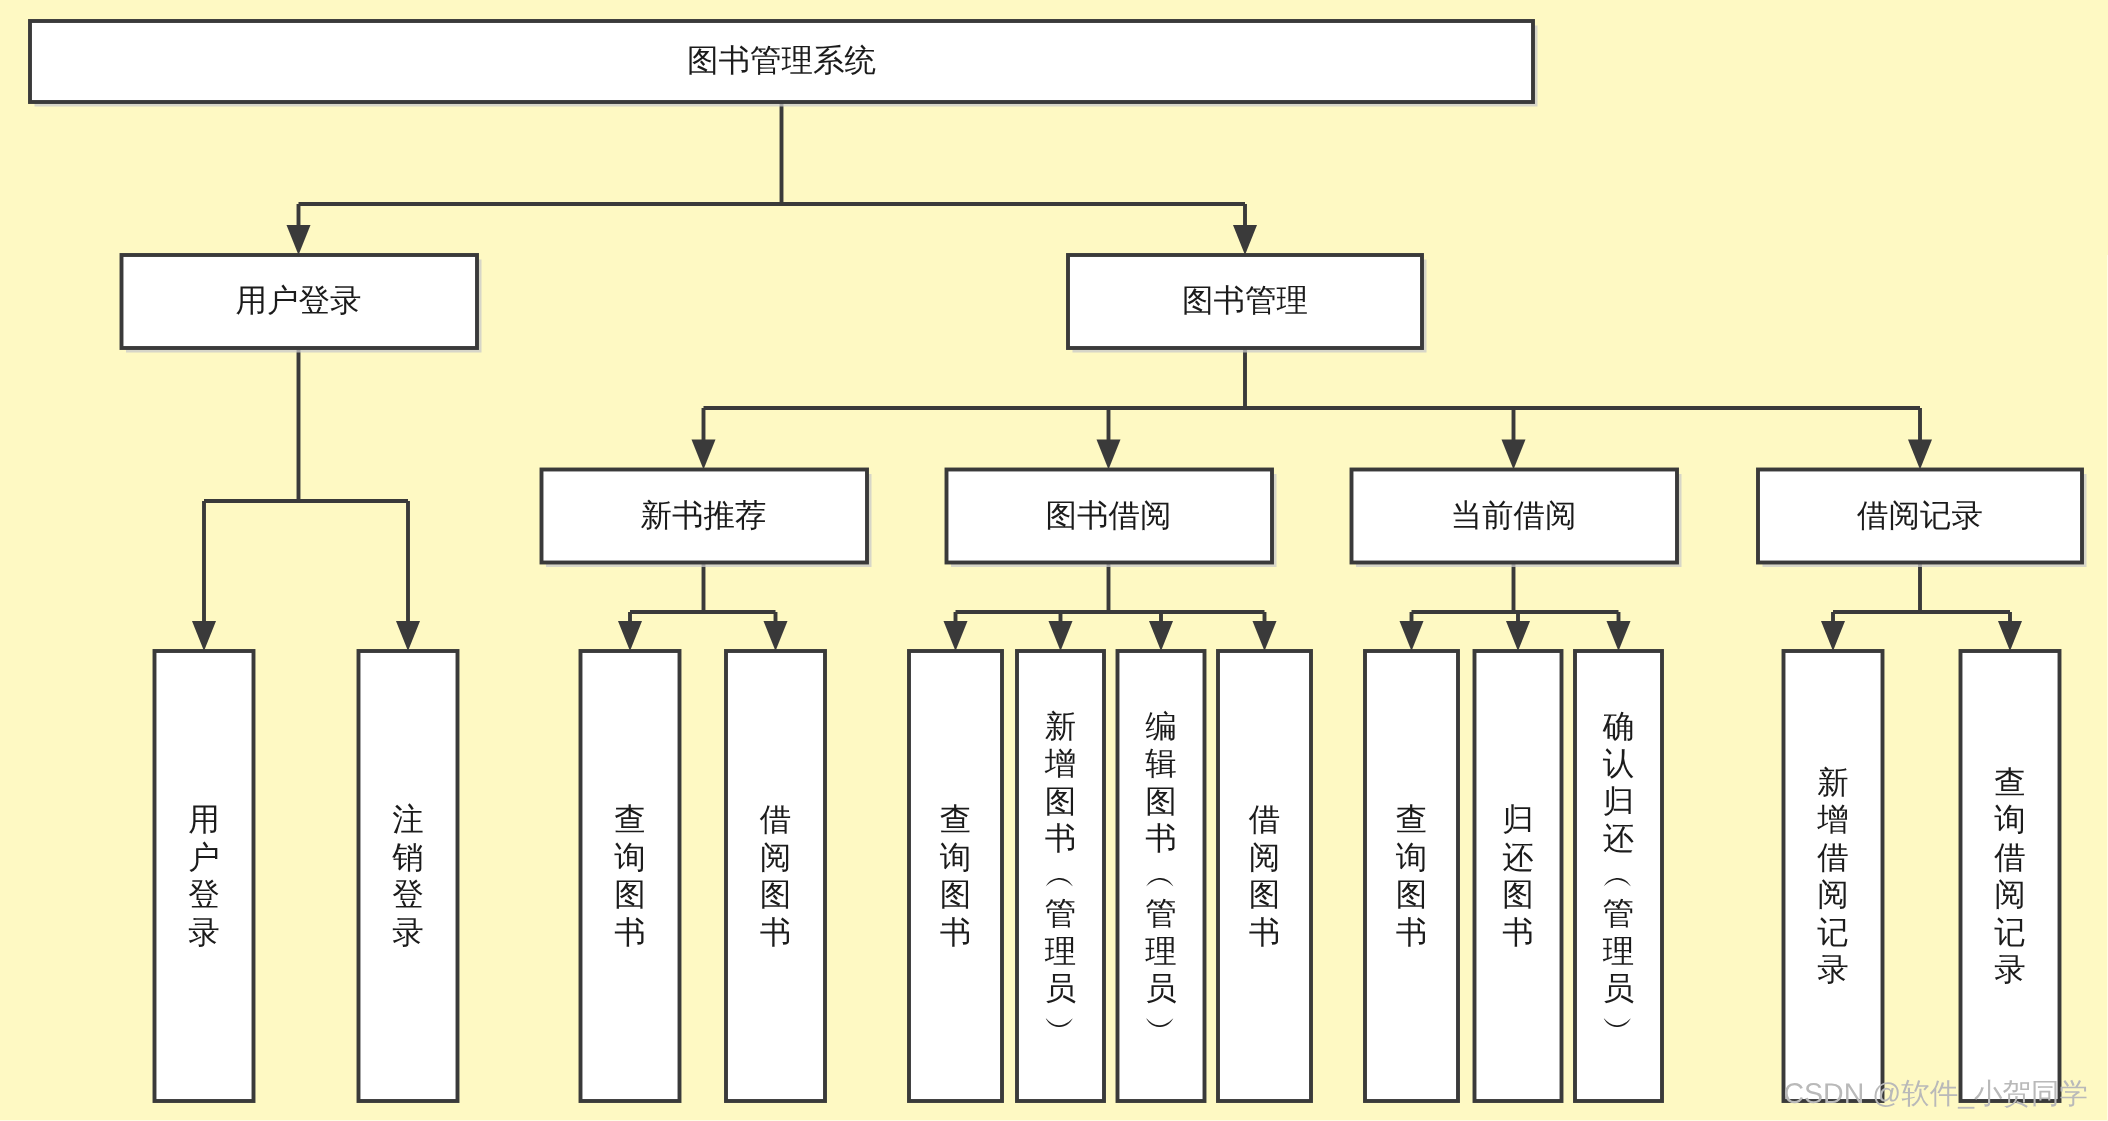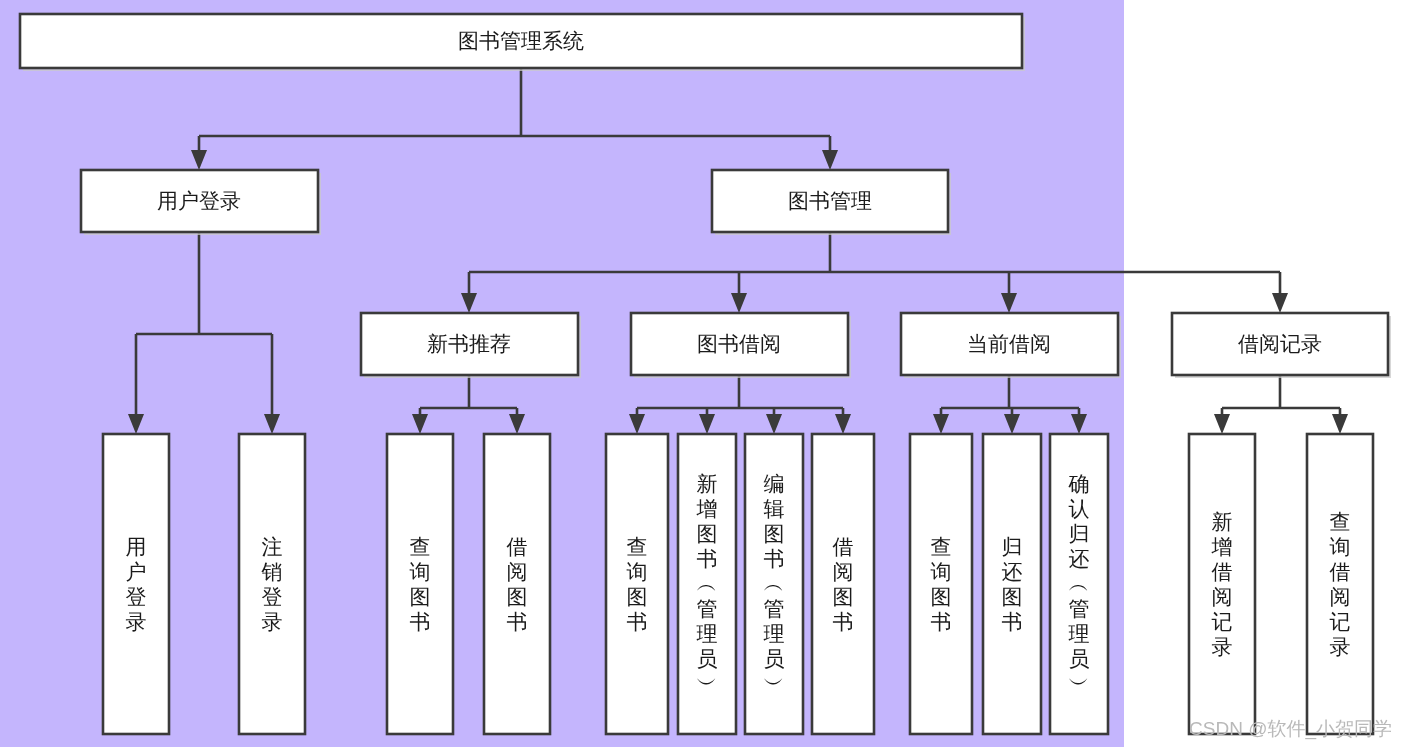--- a/index.html
+++ b/index.html
@@ -9,23 +9,23 @@
     background: #ffffff;
   }
   body {
     width: 1405px;
     height: 747px;
     font-family: "Liberation Sans", "DejaVu Sans", sans-serif;
     overflow: hidden;
   }
   #diagram-root {
     position: relative;
-    width: 1124px;
+    width: 1405px;
     height: 747px;
-    background: #c4b5fd;
+    background: #fef9c3;
   }
   svg#tree-svg {
     position: absolute;
     left: 0;
     top: 0;
     width: 1405px;
     height: 747px;
     display: block;
   }
   .node-box {

